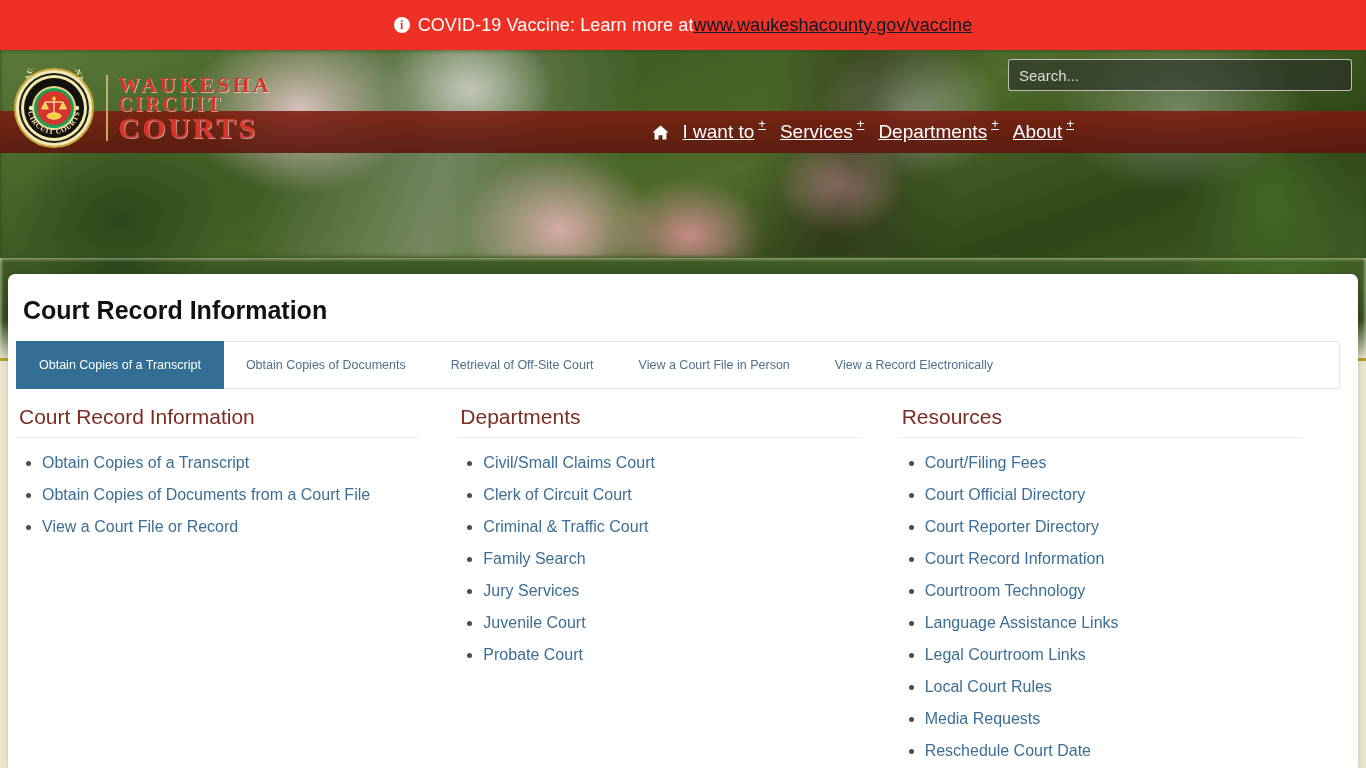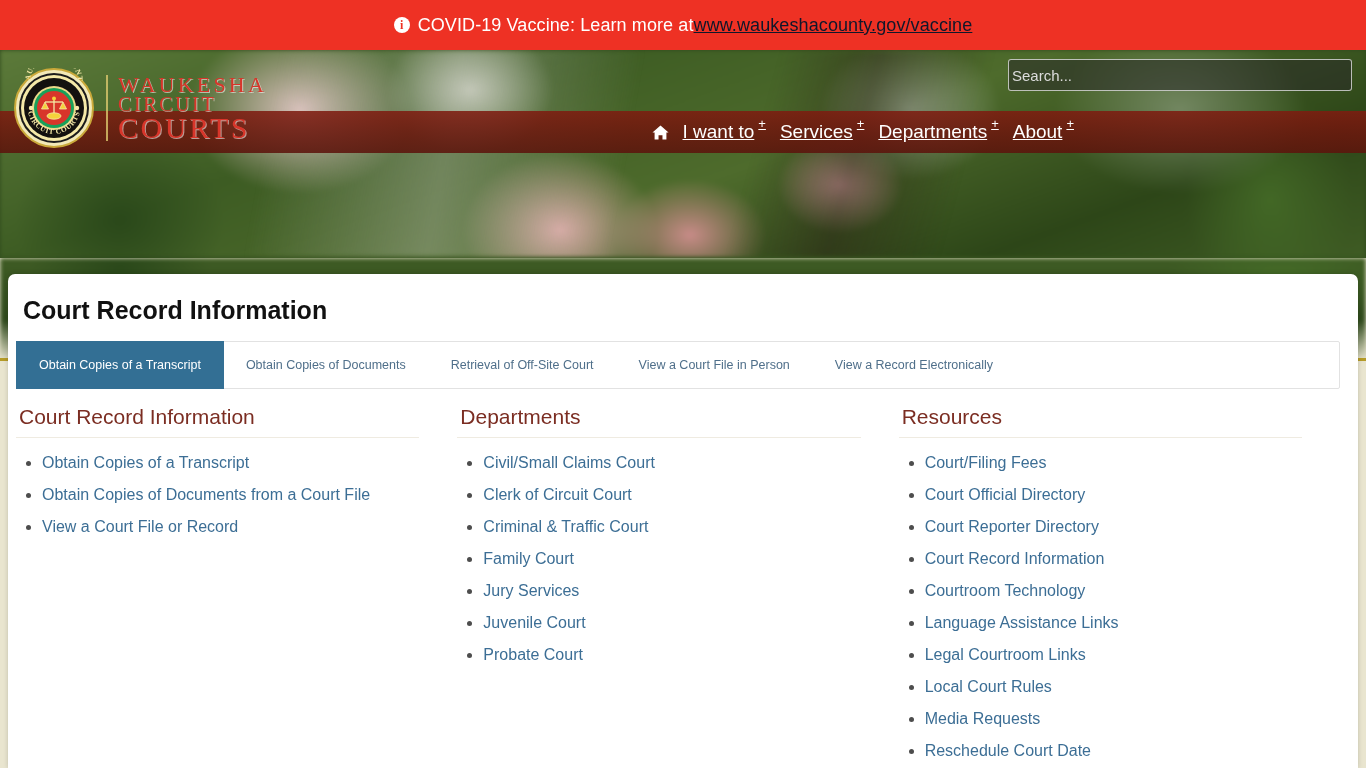--- a/index.html
+++ b/index.html
@@ -87,21 +87,21 @@
     width: 80px; height: 80px;
     flex: 0 0 auto;
     position: relative;
   }
   .logo-wordmark {
     margin-left: 12px;
     line-height: .92;
     text-align: left;
     font-family: "Liberation Serif", serif;
     color: #d8352a;
-    font-weight: normal;
+    font-weight: bold;
     text-shadow: 1px 1px 0 rgba(255,255,255,.55);
     border-left: 2px solid rgba(220,200,110,.8);
     padding-left: 10px;
   }
   .logo-wordmark .l1 { font-size: 22px; letter-spacing: 3.2px; display: block; }
   .logo-wordmark .l2 { font-size: 20px; letter-spacing: 2.6px; display: block; }
   .logo-wordmark .l3 { font-size: 30px; letter-spacing: 2.6px; display: block; }
 
   
   .search-wrap {
@@ -110,21 +110,21 @@
     z-index: 4;
   }
   .search-input {
     width: 344px;
     height: 32px;
     background: rgba(40,40,40,.55);
     border: 1px solid rgba(235,235,235,.75);
     border-radius: 3px;
     color: #f0f0f0;
     font-size: 15px;
-    padding: 0 3px;
+    padding: 0 10px;
     outline: none;
     font-family: "Liberation Sans", sans-serif;
   }
   .search-input::placeholder { color: #dcdcdc; opacity: 1; }
 
   
   .navbar {
     position: absolute;
     left: 0; right: 0;
     top: 61px;
@@ -381,21 +381,21 @@
           <li><a href="#">View a Court File or Record</a></li>
         </ul>
       </div>
 
       <div class="col">
         <h2 class="col-head">Departments</h2>
         <ul>
           <li><a href="#">Civil/Small Claims Court</a></li>
           <li><a href="#">Clerk of Circuit Court</a></li>
           <li><a href="#">Criminal &amp; Traffic Court</a></li>
-          <li><a href="#">Family Court</a></li>
+          <li><a href="#">Family Search</a></li>
           <li><a href="#">Jury Services</a></li>
           <li><a href="#">Juvenile Court</a></li>
           <li><a href="#">Probate Court</a></li>
         </ul>
       </div>
 
       <div class="col">
         <h2 class="col-head">Resources</h2>
         <ul>
           <li><a href="#">Court/Filing Fees</a></li>

